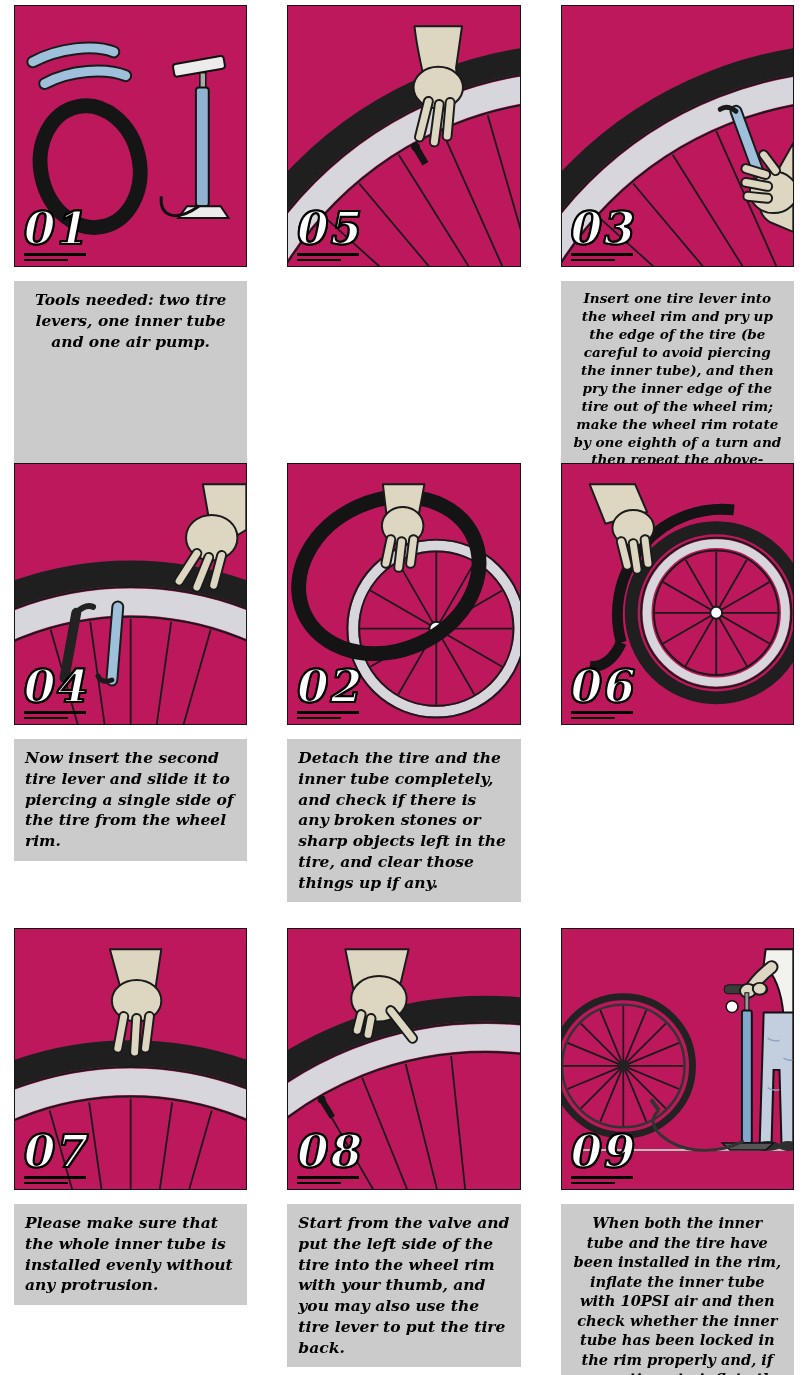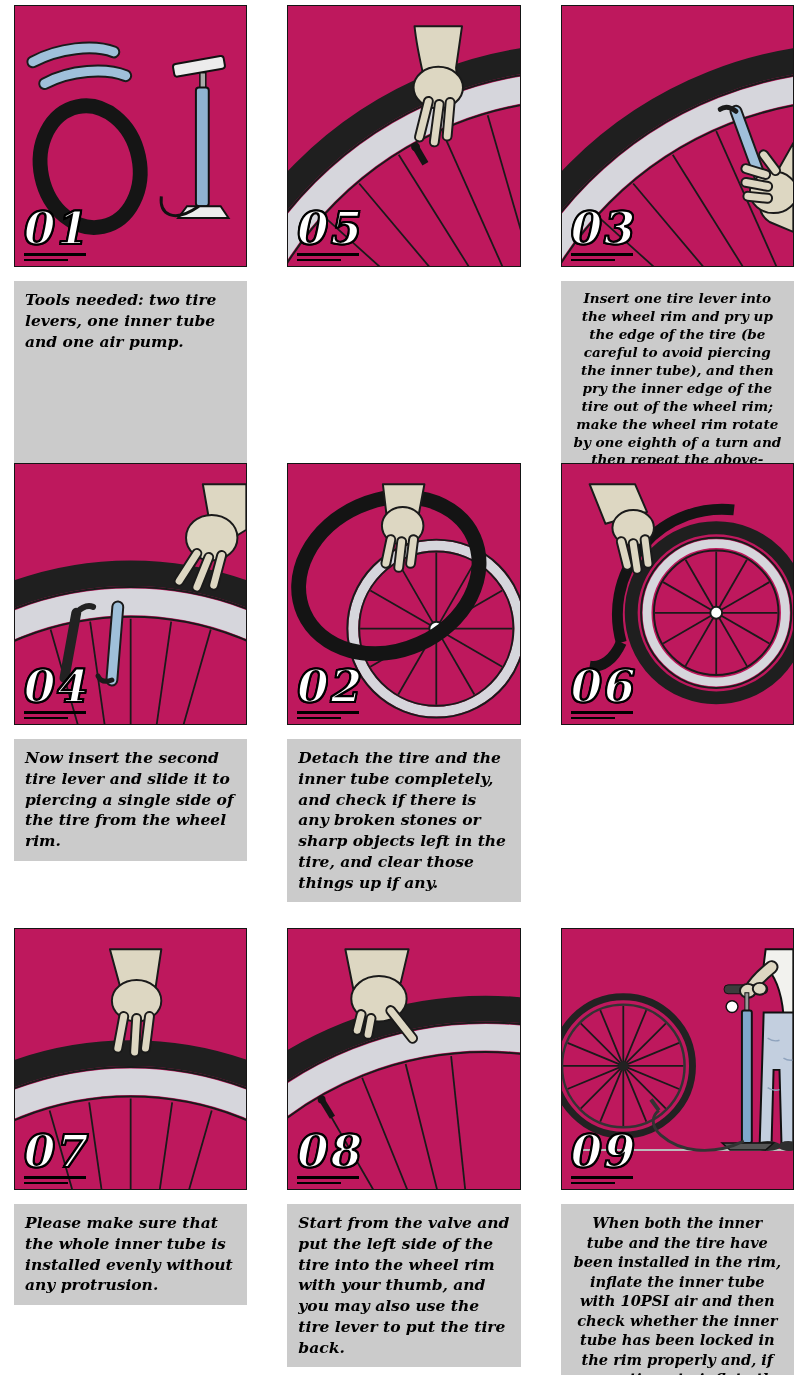--- a/index.html
+++ b/index.html
@@ -27,21 +27,21 @@
     -webkit-text-stroke:2px #000;
     text-shadow:-1px -1px 0 #000,1px -1px 0 #000,-1px 1px 0 #000,1px 1px 0 #000;
   }
   .bar1{height:3px;background:#000;width:62px;margin-top:2px;}
   .bar2{height:2px;background:#000;width:44px;margin-top:3px;}
   .caption{
     margin-top:14px; background:#cbcbcb; color:#000;
     padding:9px 11px; box-sizing:border-box;
     font-style:italic; font-weight:bold; font-size:15.5px; line-height:1.34;
   }
-  .cap-tall{min-height:208px;}
+  .cap-tall{min-height:208px;text-align:center;}
   .cap-mid{min-height:121px;}
   .small{font-size:13.6px; line-height:1.32;}
   .med{font-size:14.6px;}
   .center{text-align:center;}
   
   .tire{fill:none;stroke:#1f1f1f;stroke-width:26px;}
   .rim{fill:none;stroke:#d6d6dc;stroke-width:27px;}
   .rimedge{fill:none;stroke:#1a1a1a;stroke-width:2px;}
   .spoke{stroke:#1a1a1a;stroke-width:1.8px;}
   .skin{fill:#ddd7c2;stroke:#1a1a1a;stroke-width:2px;stroke-linejoin:round;}

